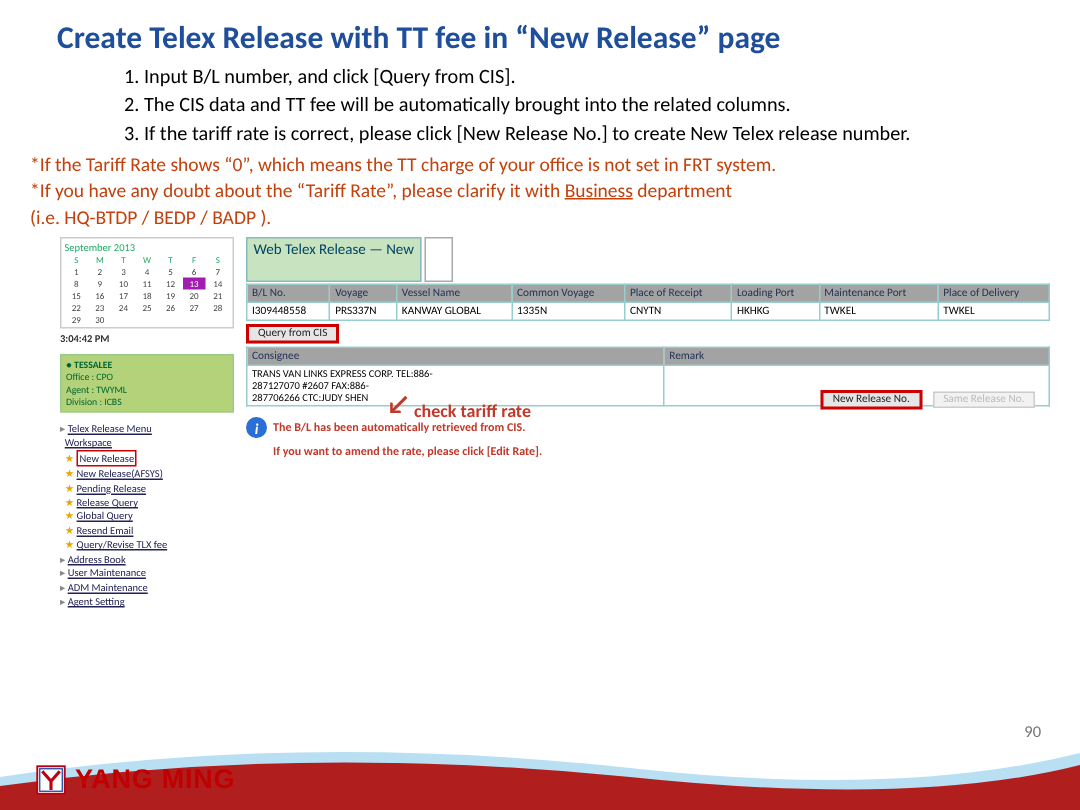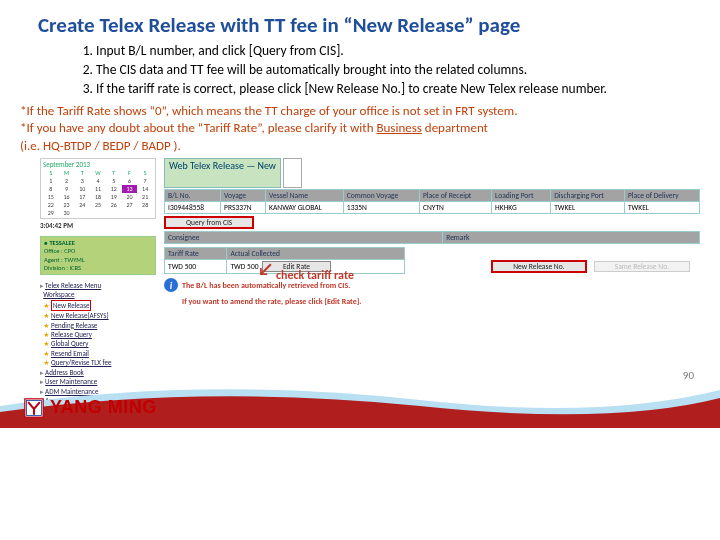--- a/index.html
+++ b/index.html
@@ -1,17 +1,17 @@
 <!DOCTYPE html>
 <html><head>
 <meta charset="utf-8">
 <style>
   * { margin:0; padding:0; box-sizing:border-box; }
   body { width:720px; height:540px; font-family:Calibri,Arial,sans-serif; background:#fff; position:relative; overflow:hidden; }
-  .slide { width:720px; height:428px; position:relative; }
+  .slide { width:720px; height:540px; position:relative; }
   .title { color:#1f4e9a; font-size:21px; font-weight:bold; padding:12px 36px 4px 38px; }
   .instructions { padding:0 50px 0 68px; font-size:13.5px; color:#000; line-height:1.35; }
   .instructions li { margin-bottom:1px;margin-left:28px; }
   .notes { color:#c2410c; font-size:13px; padding:2px 40px 0 20px; line-height:1.35; }
   .notes u { text-decoration:underline; }
   .screenshot { margin:4px 20px 0 40px; position:relative; height:280px; }
   
   .left-panel { position:absolute; top:0; left:0; width:116px; font-size:7px; }
   .cal { background:#fff; border:1px solid #ccc; padding:1px 2px; }
   .cal-head { color:#2a6; font-size:7px; }
@@ -25,21 +25,21 @@
   .menu .star { color:#e8a600; }
   .menu .tri { color:#888; }
   .menu .new-rel { border:1.5px solid #c00; display:inline-block; padding:0 1px; }
   
   .right-panel { position:absolute; top:0; left:124px; right:0; font-size:8px; }
   .tab { display:inline-block; background:#c7e3c0; border:1px solid #8bb; padding:0 4px 15px 4px; font-size:10px; color:#046; }
   .tab.white { background:#fff; border:1px solid #aaa; color:#555; }
   table.form { border-collapse:collapse; width:100%; font-size:7.5px; }
   table.form td, table.form th { border:1px solid #9cc; padding:1px 3px; text-align:left; background:#fff; }
   table.form th { background:#a3a3a3; color:#235; font-weight:normal; }
-  .btn { display:inline-block; background:#e6e6e6; border:1px solid #888; padding:0 20px; font-size:7.5px; color:#222; }
+  .btn { display:inline-block; background:#e6e6e6; border:1px solid #888; padding:0 6px; font-size:7.5px; color:#222; }
   .btn-hl { border:2px solid #c00; }
   .info-line { display:flex; align-items:center; gap:4px; margin-top:4px; }
   .info-icon { width:14px; height:14px; border-radius:50%; background:#2a6fd6; color:#fff; display:flex; align-items:center; justify-content:center; font-size:10px; font-weight:bold; font-style:italic; }
   .red { color:#c0392b; font-weight:bold; }
   .callout { position:absolute; color:#c0392b; font-weight:bold; font-size:12px; }
   .arrow { position:absolute; color:#c0392b; font-size:18px; font-weight:bold; }
   .ghostbtn { color:#bbb; background:#f2f2f2; border:1px solid #ccc; }
   
   .footer { position:absolute; bottom:0; left:0; right:0; height:52px; }
   .swoosh { position:absolute; inset:0; }
@@ -148,21 +148,21 @@
       </div>
       <table class="form">
         <tbody>
             <tr id="hdr-row">
               <th>B/L No.</th>
               <th>Voyage</th>
               <th>Vessel Name</th>
               <th>Common Voyage</th>
               <th>Place of Receipt</th>
               <th>Loading Port</th>
-              <th>Discharging Port</th>
+              <th>Maintenance Port</th>
               <th>Place of Delivery</th>
             </tr>
         <tr id="data-row">
               <td>I309448558</td>
               <td>PRS337N</td>
               <td>KANWAY GLOBAL</td>
               <td>1335N</td>
               <td>CNYTN</td>
               <td>HKHKG</td>
               <td>TWKEL</td>
@@ -172,35 +172,29 @@
         </table>
       <div style="margin:2px 0;">
         <span class="btn btn-hl">Query from CIS</span>
       </div>
       <table class="form">
         <tbody>
             <tr>
               <th style="width:52%">Consignee</th>
               <th>Remark</th>
             </tr>
+        <tr>
+              <td style="white-space:pre-line;font-size:7px;line-height:1.15">TRANS VAN LINKS EXPRESS CORP.  TEL:886-
+287127070 #2607        FAX:886-
+287706266             CTC:JUDY SHEN</td>
+              <td></td>
+            </tr>
       </tbody>
         </table>
       <div style="height:3px"></div>
-      <table class="form" style="width:45%">
-        <tbody>
-            <tr>
-              <th>Tariff Rate</th>
-              <th>Actual Collected</th>
-            </tr>
-        <tr>
-              <td>TWD  500</td>
-              <td><span>TWD  500</span>&nbsp;&nbsp;<span class="btn">Edit Rate</span></td>
-            </tr>
-      </tbody>
-        </table>
 
       <div style="position:absolute; right:10px; top:102px;">
         <span class="btn btn-hl">New Release No.</span>
         &nbsp;&nbsp;
         <span class="btn ghostbtn">Same Release No.</span>
       </div>
 
       <div class="info-line">
         <span class="info-icon">i</span>
         <span class="red" style="font-size:8px">The B/L has been automatically retrieved from CIS.</span>

